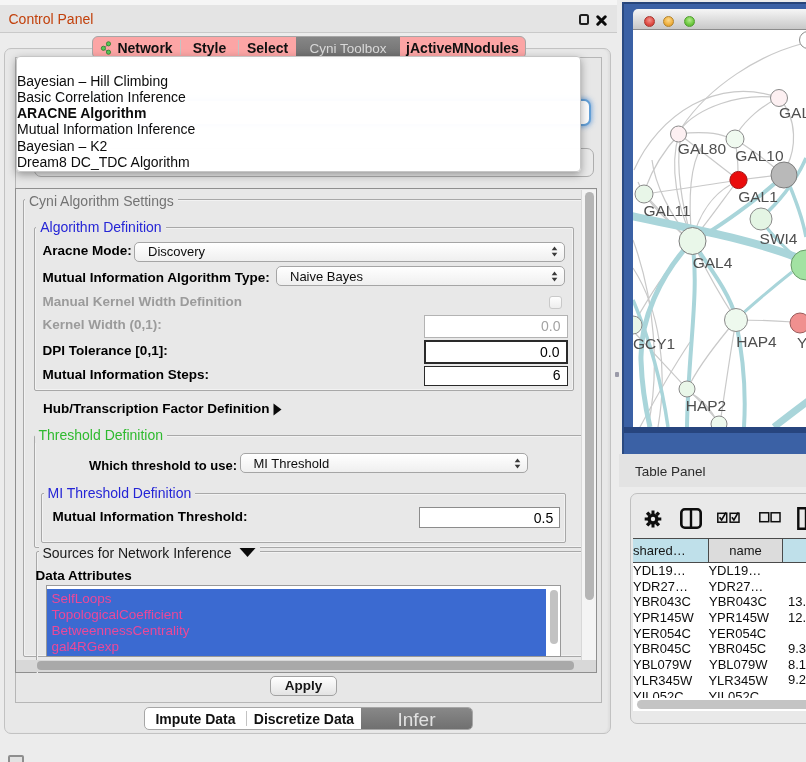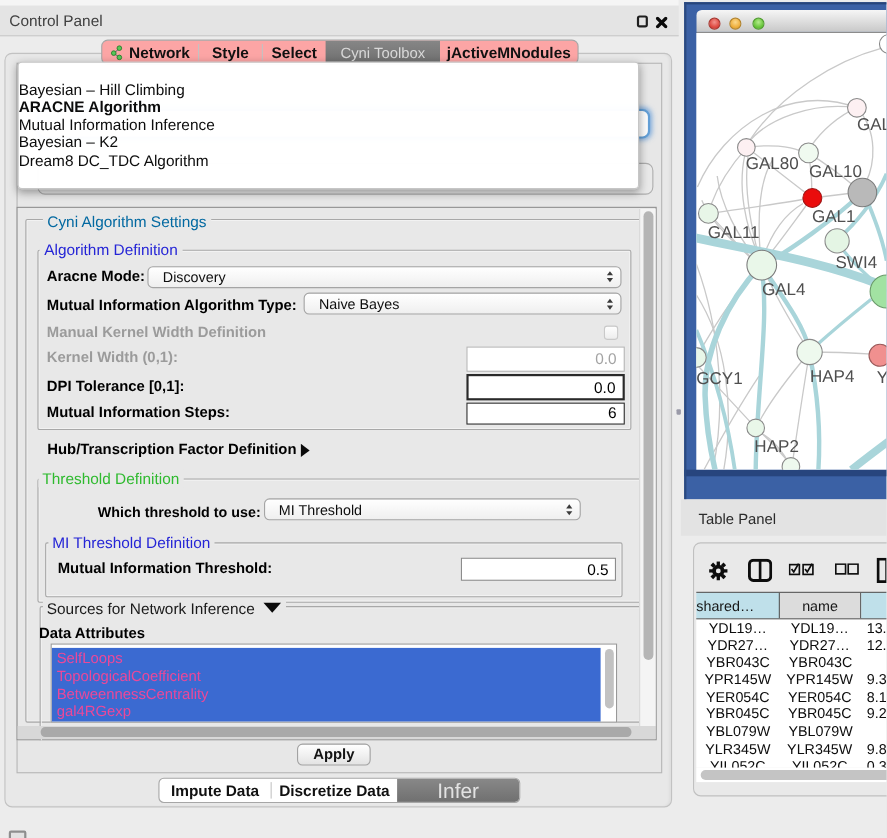--- a/index.html
+++ b/index.html
@@ -8,31 +8,31 @@
   #page { position:relative; width:806px; height:762px; }
   .abs { position:absolute; }
   .b { font-weight:bold; }
   #formarea .b { font-size:13.5px; }
   .combo { background:linear-gradient(#ffffff,#efefef); border:1px solid #a5a5a5; border-radius:5px;
            display:flex; align-items:center; font-size:13px; color:#0d0d0d; }
   .combo span { padding-left:13px; }
   .carr { position:absolute; right:6px; top:50%; margin-top:-5.5px; }
   .field { background:#ffffff; font-size:14px; text-align:right; padding-right:6px; line-height:17px; }
   .trow { display:flex; height:15.7px; line-height:15.7px; }
-  .trow span { display:inline-block; width:76px; text-align:center; }
+  .trow span { display:inline-block; width:76px; }
   .trow span + span { width:74px; }
-  .trow i { font-style:normal; padding-left:6px; }
+  .trow i { font-style:normal; padding-left:6px;margin-top:31px; }
 </style>
 </head>
 <body>
 <div id="page">
 
   <div class="abs" style="left:0;top:0;width:617px;height:33px;background:#e4e4e4;border-bottom:1px solid #c9c9c9;"></div>
   <div class="abs" style="left:0;top:0;width:617px;height:5px;background:#f5f5f5;"></div>
-  <div class="abs" style="left:8.5px;top:10.5px;font-size:14px;color:#404040;">Control Panel</div>
+  <div class="abs" style="left:8.5px;top:10.5px;font-size:14px;color:#c2410c;">Control Panel</div>
   <div class="abs" style="left:579px;top:14px;width:10px;height:10.5px;border:2px solid #1f1f1f;border-radius:2.5px;"></div>
   <svg class="abs" style="left:596px;top:14.5px;" width="11" height="11" viewBox="0 0 11 11">
     <path d="M1.8 1.8 L9.2 9.2 M9.2 1.8 L1.8 9.2" stroke="#0a0a0a" stroke-width="3" stroke-linecap="round"></path>
   </svg>
 
   <div class="abs" style="left:4px;top:48px;width:607px;height:686px;background:#e8e8e8;border:1px solid #c2c2c2;border-radius:7px;box-shadow:inset -2px 0 2px rgba(0,0,0,0.04);"></div>
 
   <div class="abs" style="left:15px;top:57px;width:587px;height:646px;background:#e7e7e7;border:1px solid #b6b6b6;"></div>
 
   <div class="abs" style="left:34px;top:99px;width:557px;height:27px;background:#fdfdfd;border:2.5px solid #639fd6;border-radius:7px;box-shadow:0 0 5px 1px rgba(90,150,215,0.75);"></div>
@@ -51,21 +51,21 @@
     <div style="width:1px;height:15px;background:#c3c3c3;"></div>
     <div style="flex:0 0 auto;width:57px;text-align:center;">Select</div>
     <div style="flex:0 0 auto;width:104px;height:100%;line-height:23px;text-align:center;background:linear-gradient(#868686,#6f6f6f);color:#d9d9d9;font-weight:normal;font-size:13.5px;">Cyni Toolbox</div>
     <div style="flex:1 1 auto;text-align:center;">jActiveMNodules</div>
   </div>
 
   <div class="abs" style="left:15px;top:188px;width:582px;height:485px;background:#e8e8e8;border:1px solid #8f8f8f;box-sizing:border-box;"></div>
   <div id="formarea" class="abs" style="left:15px;top:186px;width:567px;height:487px;overflow:hidden;font-size:14px;">
 
     <div class="abs" style="left:8px;top:13px;width:573px;height:458px;border:1px solid #a8a8a8;border-radius:2px;box-shadow:inset 0 0 0 1px #f2f2f2;"></div>
-    <div class="abs" style="left:24px;top:6.6px;background:#e8e8e8;padding:0 4px;color:#0369a1;">Cyni Algorithm Settings</div>
+    <div class="abs" style="left:10px;top:6.6px;background:#e8e8e8;padding:0 4px;color:#737373;">Cyni Algorithm Settings</div>
 
     <div class="abs" style="left:19.3px;top:41px;width:539.4px;height:164px;border:1px solid #a8a8a8;border-radius:2px;box-shadow:inset 0 0 0 1px #f2f2f2;"></div>
     <div class="abs" style="left:21.2px;top:33.4px;background:#e8e8e8;padding:0 4px;color:#2525d6;">Algorithm Definition</div>
 
     <div class="abs b" style="left:27.6px;top:57px;">Aracne Mode:</div>
     <div class="combo abs" style="left:119px;top:55.5px;width:431px;height:20px;">
         <span>Discovery</span>
         <svg class="carr" width="7" height="11" viewBox="0 0 7 11">
           <path d="M3.5 0.5 L6.3 4.2 L0.7 4.2 Z" fill="#3a3a3a"></path>
           <path d="M3.5 10.5 L6.3 6.8 L0.7 6.8 Z" fill="#3a3a3a"></path>
@@ -150,20 +150,21 @@
     <div style="flex:1 1 auto;height:100%;line-height:23px;text-align:center;background:linear-gradient(#888888,#707070);color:#e2e2e2;font-weight:normal;font-size:19px;">Infer Network</div>
   </div>
 
   <div class="abs" style="left:8px;top:755px;width:16px;height:14px;border:2px solid #8e8e8e;border-radius:2px;background:#e2e2e2;"></div>
 
   <div class="abs" style="left:615px;top:372px;width:4px;height:5px;background:#9a9aa8;border-radius:1px;"></div>
 
   <div class="abs" style="left:15.5px;top:56px;width:565px;height:116px;background:rgba(255,255,255,0.98);border:1px solid #c6c6c6;border-radius:4px;box-shadow:0 3px 8px rgba(0,0,0,0.35);"></div>
   <div class="abs" style="left:16px;top:73px;width:560px;font-size:14px;color:#0c0c0c;line-height:16.15px;">
     <div style="padding-left:1px;">Bayesian – Hill Climbing</div>
+    <div style="padding-left:1px;">Basic Correlation Inference</div>
     <div style="padding-left:1px;font-weight:bold;">ARACNE Algorithm</div>
     <div style="padding-left:1px;">Mutual Information Inference</div>
     <div style="padding-left:1px;">Bayesian – K2</div>
     <div style="padding-left:1px;">Dream8 DC_TDC Algorithm</div>
   </div>
 
   <div class="abs" style="left:622px;top:2px;width:184px;height:452px;background:#3b61a5;"></div>
   <div class="abs" style="left:622px;top:2px;width:184px;height:2px;background:#27457a;"></div>
   <div class="abs" style="left:622px;top:427px;width:184px;height:6px;background:#27457e;"></div>
   <div class="abs" style="left:622px;top:2px;width:2px;height:452px;background:#2b4a80;"></div>

